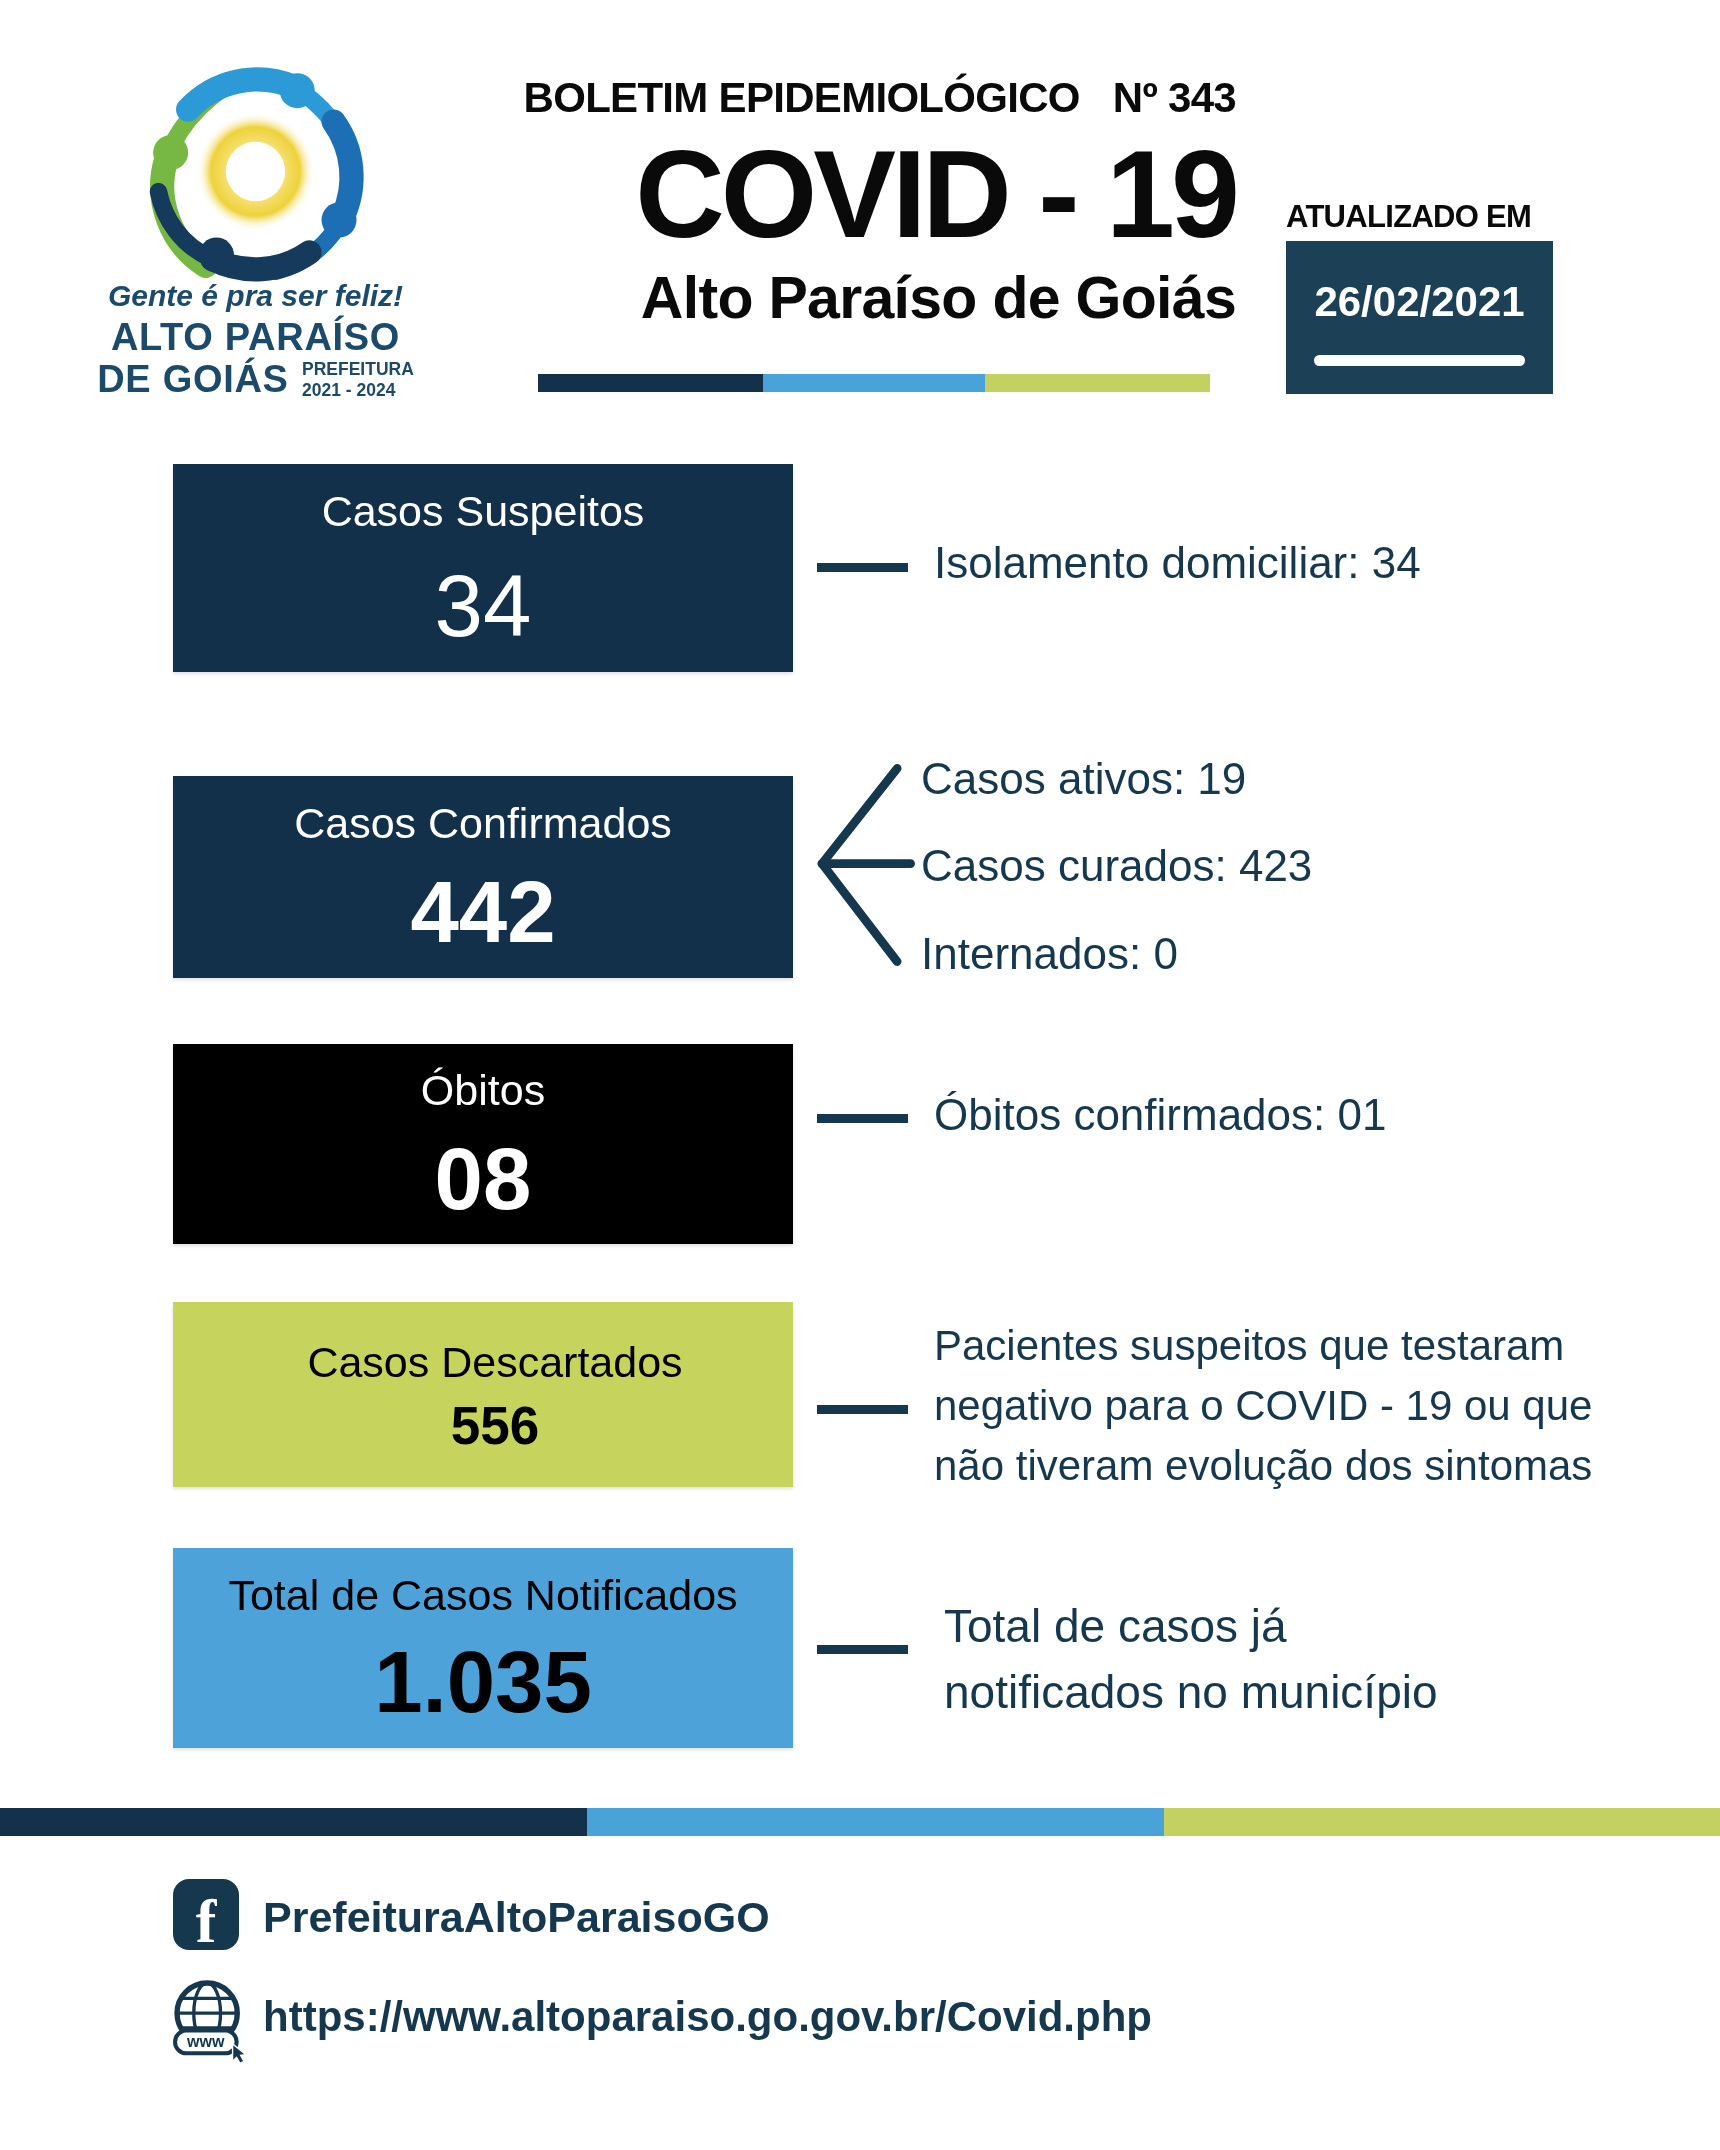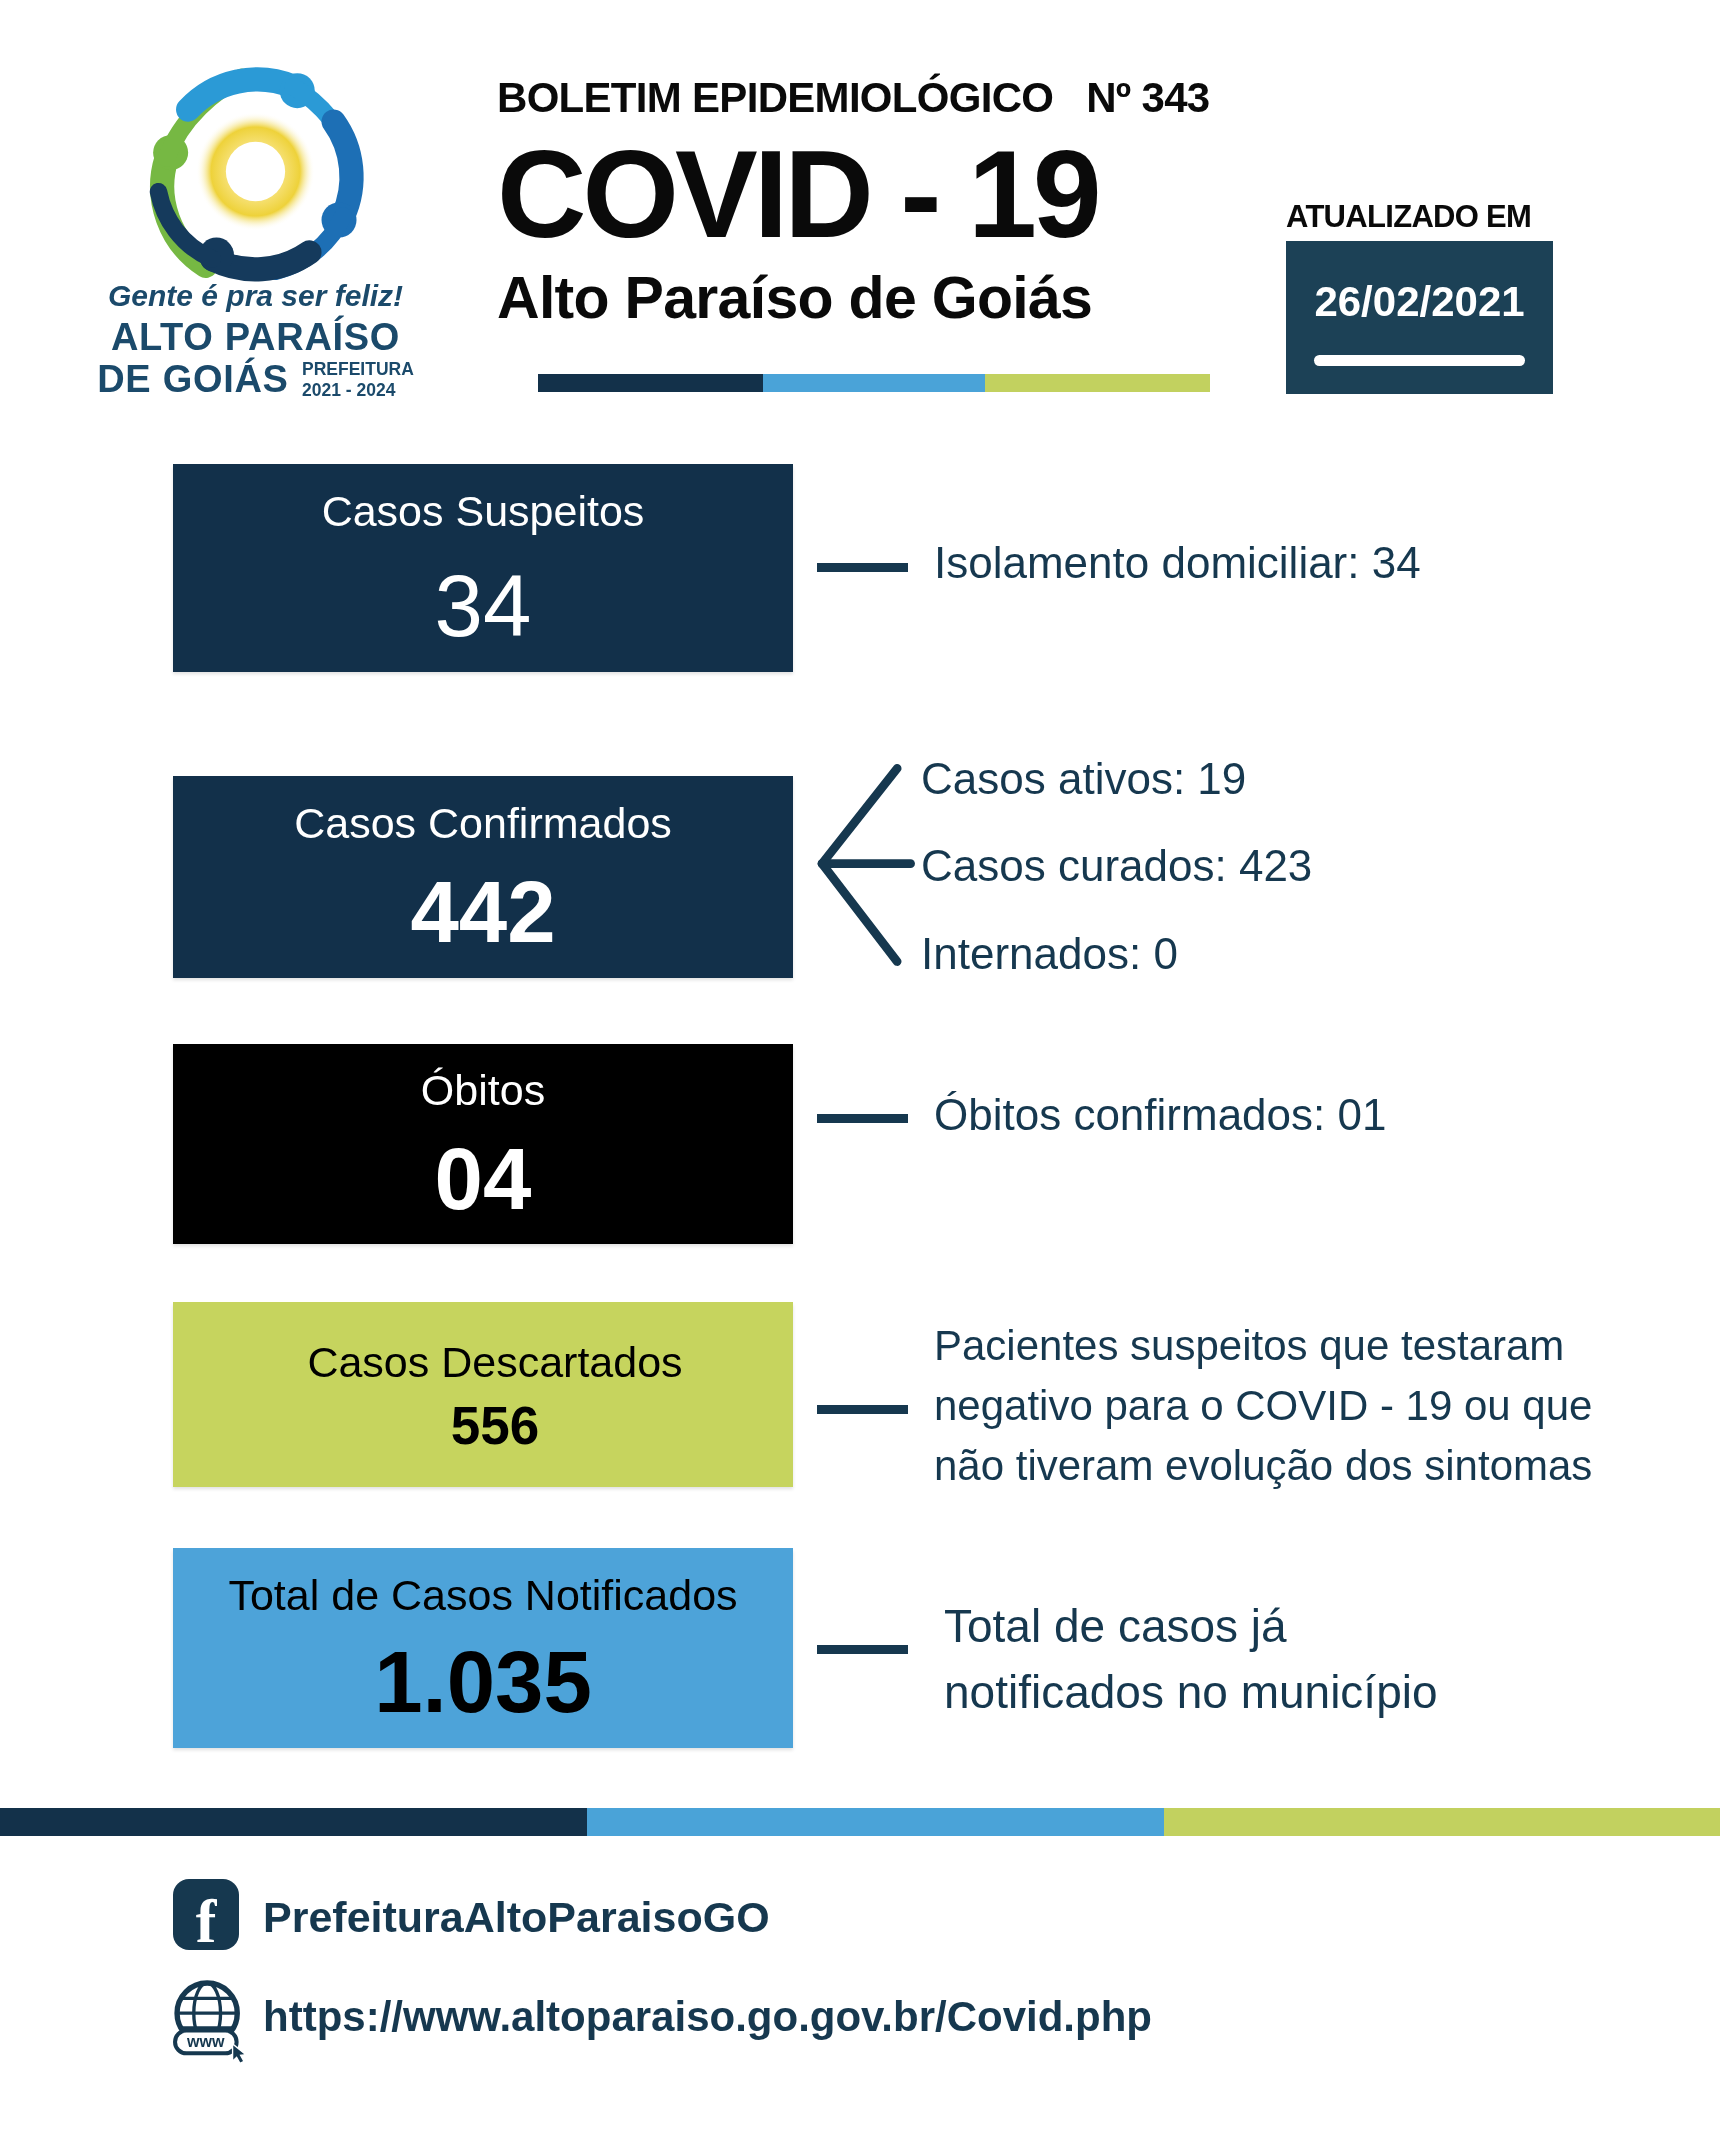--- a/index.html
+++ b/index.html
@@ -14,21 +14,21 @@
                  font-size:30px; color:#1b4a6b; white-space:nowrap; }
   .logo-city1 { position:absolute; left:0; top:259px; width:100%; text-align:center;
                 font-size:38px; font-weight:800; letter-spacing:0.7px; color:#1b4a6b; white-space:nowrap; }
   .logo-row2 { position:absolute; left:0; top:301px; width:100%; display:flex;
                justify-content:center; align-items:center; gap:13.4px; }
   .logo-city2 { font-size:38px; font-weight:800; letter-spacing:0.7px; color:#1b4a6b; white-space:nowrap; }
   .logo-org { display:flex; flex-direction:column; align-items:flex-start; }
   .logo-org div { font-size:17.5px; font-weight:800; color:#1b4a6b; line-height:1.2; white-space:nowrap; }
 
   
-  .header { position:absolute; left:497px; top:74px; width:739px; text-align:left; }
+  .header { position:absolute; left:497px; top:74px; width:739px; text-align:right; }
   .bulletin-line { font-size:42px; font-weight:800; color:#0a0a0a; letter-spacing:-0.7px; white-space:nowrap; }
   .covid-title { margin-top:6.7px; font-size:124px; font-weight:800; color:#0a0a0a;
                  letter-spacing:-4px; line-height:1.05; white-space:nowrap; }
   .header-subtitle { margin-top:5.4px; font-size:59px; font-weight:600; color:#0a0a0a;
                      letter-spacing:-0.7px; white-space:nowrap; }
   .header-bar { position:absolute; left:538px; top:374px; width:672px; height:17.5px; display:flex; }
   .header-bar .seg { height:100%; }
 
   
   .updated-label { position:absolute; left:1286px; top:199px; width:269px;
@@ -162,21 +162,21 @@
     <div class="value v-light">34</div>
   </div>
 
   <div class="card card--navy c2">
     <div class="label">Casos Confirmados</div>
     <div class="value v-bold">442</div>
   </div>
 
   <div class="card card--black c3">
     <div class="label">Óbitos</div>
-    <div class="value v-bold">04</div>
+    <div class="value v-bold">08</div>
   </div>
 
   <div class="card card--green c4">
     <div class="label">Casos Descartados</div>
     <div class="value v-bold" style="font-size:53px;">556</div>
   </div>
 
   <div class="card card--blue c5">
     <div class="label">Total de Casos Notificados</div>
     <div class="value v-bold">1.035</div>

